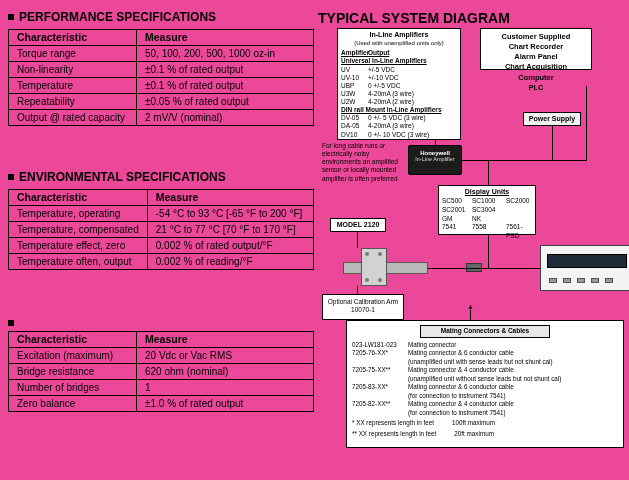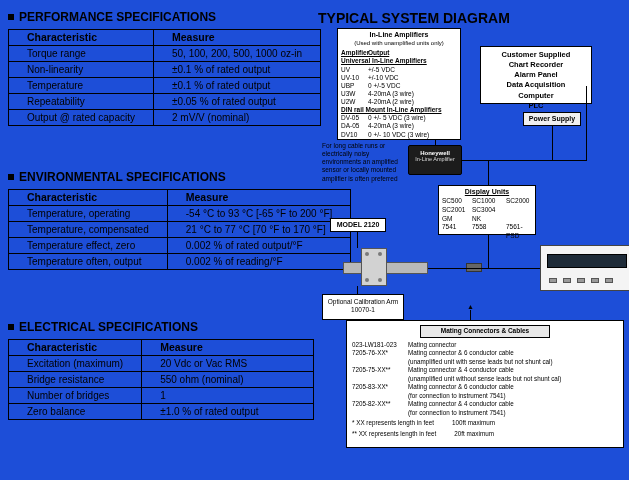--- a/index.html
+++ b/index.html
@@ -1,25 +1,25 @@
 <!DOCTYPE html>
 <html><head>
 <meta charset="utf-8">
 <style>
   * { box-sizing: border-box; margin: 0; padding: 0; }
   html,body { width: 629px; height: 480px; }
   body { background:#fff; font-family:"Liberation Sans", sans-serif; color:#000; }
-  .page { position:relative; width:629px; height:480px; background:#1d4ed8; overflow:hidden; }
+  .page { position:relative; width:629px; height:480px; background:#ec4899; overflow:hidden; }
 
   
   .left-col { position:absolute; left:8px; top:10px; width:306px; }
   .section-title { display:flex; align-items:center; gap:5px; font-size:12px; font-weight:bold; }
   .bullet { width:6px; height:6px; background:#000; flex:0 0 auto; }
   .spec-table { border-collapse:collapse; width:100%; font-size:10px; margin-top:5px; }
-  .spec-table th, .spec-table td { border:1px solid #000; padding:2px 18px; text-align:left; white-space:nowrap; line-height:11px; }
+  .spec-table th, .spec-table td { border:1px solid #000; padding:2px 8px; text-align:left; white-space:nowrap; line-height:11px; }
   .spec-table th { font-size:10.5px; }
   .spec-table td:first-child, .spec-table th:first-child { width:128px; }
   .sec2 { margin-top:44px; }
   .sec3 { margin-top:50px; }
 
   
   .diagram { position:absolute; left:318px; top:10px; width:311px; height:466px; }
   .diagram-title { font-size:14px; font-weight:bold; }
   .box { position:absolute; border:1px solid #000; background:#fff; }
   .hline, .vline { position:absolute; background:#000; }
@@ -138,35 +138,34 @@
               <td>Temperature often, output</td>
               <td>0.002 % of reading/°F</td>
             </tr>
       </tbody>
         </table>
     </div>
 
     <div class="section sec3">
       <div class="section-title">
         <span class="bullet"></span>
-        <span>ELECTRICAL SPECIFICATIONS</span>
       </div>
       <table class="spec-table">
         <tbody>
             <tr>
           <th>Characteristic</th>
           <th>Measure</th>
         </tr>
         <tr>
               <td>Excitation (maximum)</td>
               <td>20 Vdc or Vac RMS</td>
             </tr>
         <tr>
               <td>Bridge resistance</td>
-              <td>550 ohm (nominal)</td>
+              <td>620 ohm (nominal)</td>
             </tr>
         <tr>
               <td>Number of bridges</td>
               <td>1</td>
             </tr>
         <tr>
               <td>Zero balance</td>
               <td>±1.0 % of rated output</td>
             </tr>
       </tbody>
@@ -213,25 +212,25 @@
       <div class="amp-row">
           <span class="amp-model">DA-05</span>
           <span class="amp-out">4-20mA (3 wire)</span>
         </div>
       <div class="amp-row">
           <span class="amp-model">DV10</span>
           <span class="amp-out">0 +/- 10 VDC (3 wire)</span>
         </div>
     </div>
 
-    <div class="box cust-box" style="left:162px;top:36px;width:112px;height:58px;text-align:center;">
+    <div class="box cust-box" style="left:162px;top:18px;width:112px;height:42px;text-align:center;">
       <div>Customer Supplied</div>
       <div>Chart Recorder</div>
       <div>Alarm Panel</div>
-      <div>Data Acquisition</div>
+      <div>Chart Acquisition</div>
       <div>Computer</div>
       <div>PLC</div>
     </div>
 
     <div class="box ps-box" style="left:205px;top:102px;width:58px;height:14px;">Power Supply</div>
 
     <div class="note-text" style="left:4px;top:132px;width:84px;">For long cable runs or electrically noisy environments an amplified sensor or locally mounted amplifier is often preferred</div>
 
     <div class="amp-device" style="left:90px;top:135px;width:54px;height:30px;">
       <div class="amp-brand">Honeywell</div>

